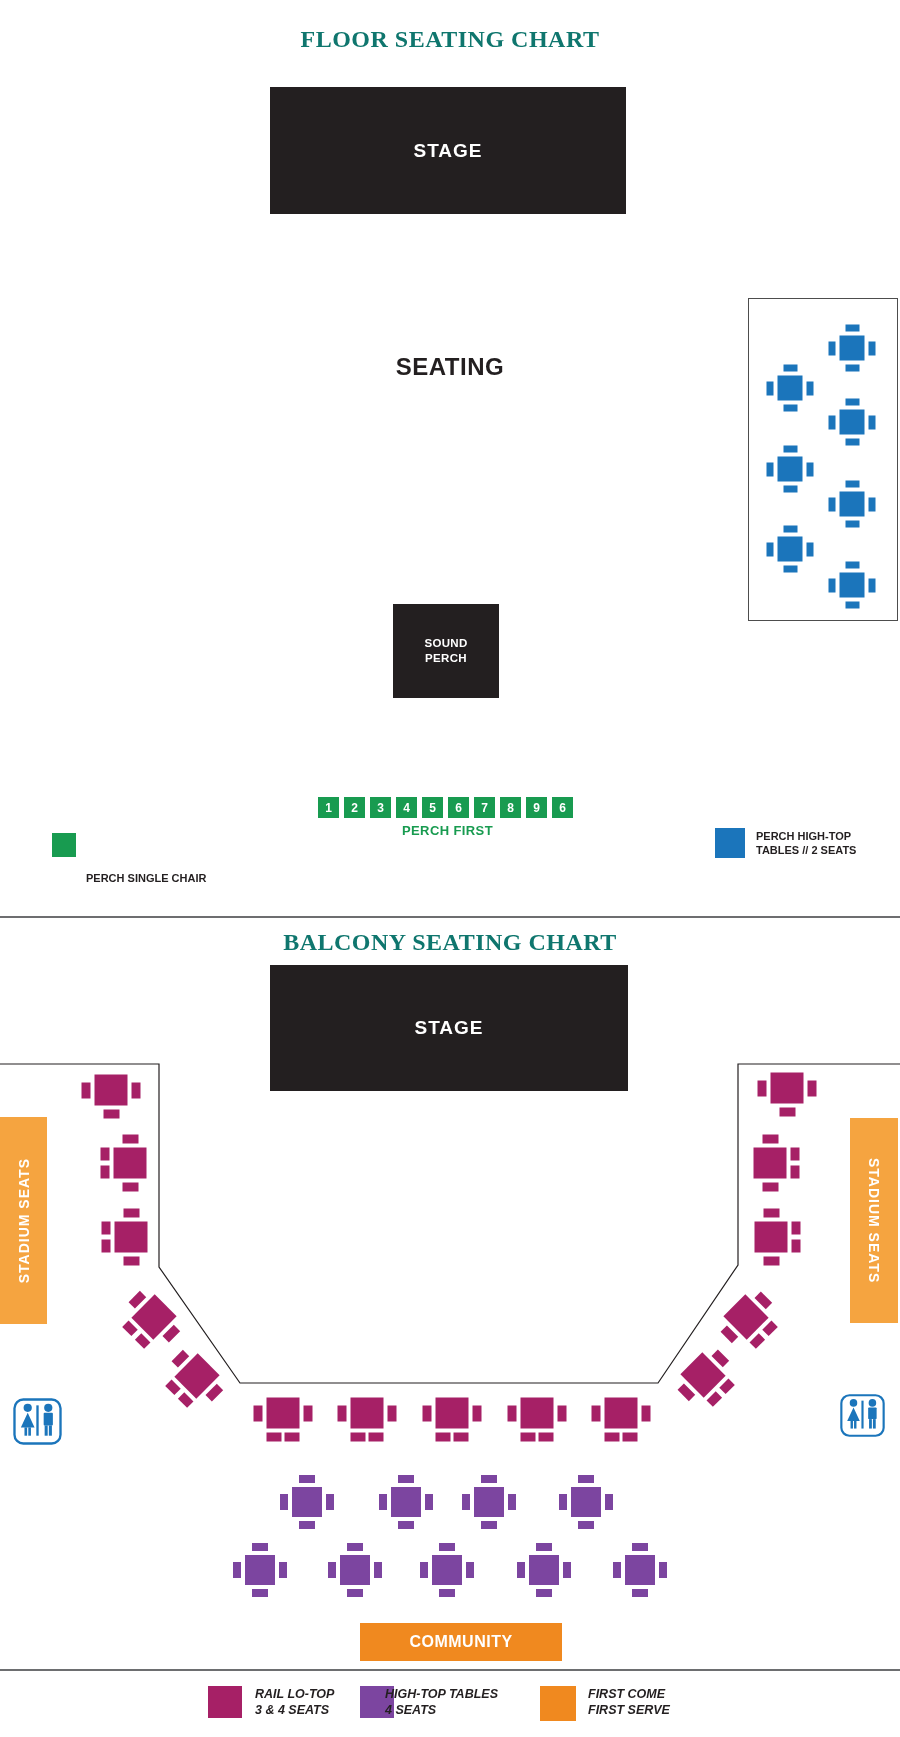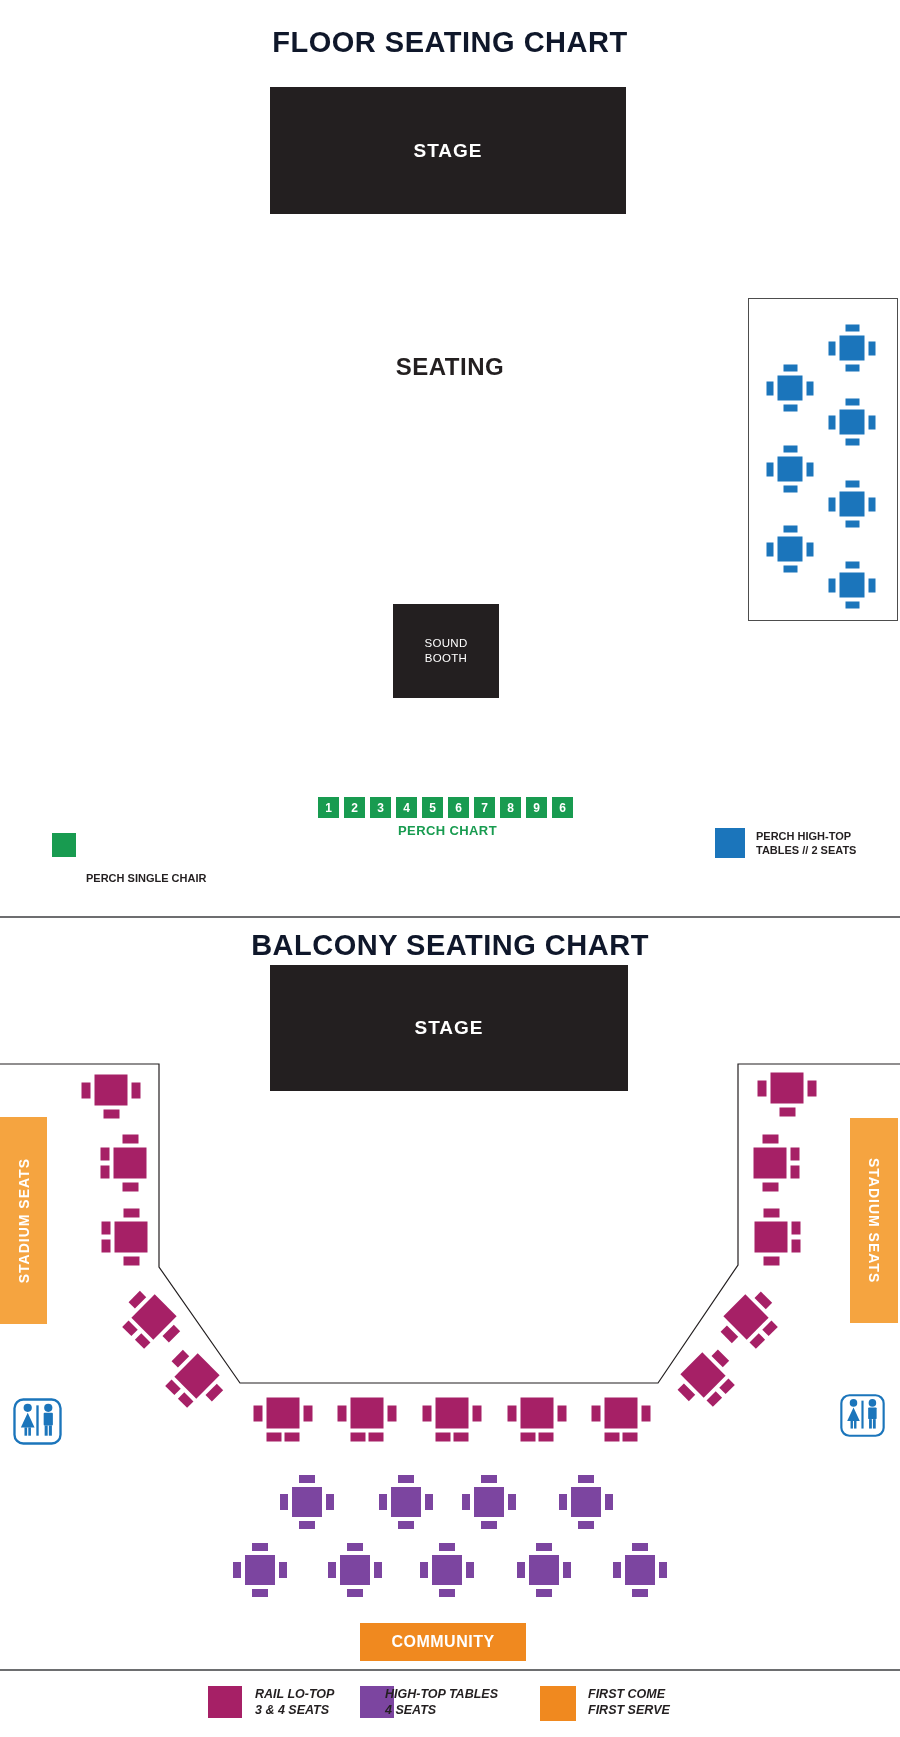--- a/index.html
+++ b/index.html
@@ -2,31 +2,31 @@
 <html style="--c-stage: #231f20; --c-green: #189b50; --c-blue: #1b75bb; --c-magenta: #a62066; --c-purple: #7c45a0; --c-orange-stadium: #f5a440; --c-orange-accent: #f0891f;"><head>
 <meta charset="utf-8">
 <style>
   html,body{margin:0;padding:0;background:#fff;}
   body{font-family:"Liberation Sans","DejaVu Sans",sans-serif;}
   #canvas{position:relative;width:900px;height:1737px;background:#fff;overflow:hidden;}
 
   .abs{position:absolute;}
   .ctr{left:0;right:0;text-align:center;}
 
-  .section-title{font-size:29px;font-weight:700;color:#0f172a;letter-spacing:.5px;}
+  .section-title{font-size:24px;font-weight:700;color:#0f766e;letter-spacing:.5px;font-family:Liberation Serif, serif;}
 
   .stage{background:var(--c-stage);color:#fff;display:flex;align-items:center;justify-content:center;}
   .stage-label{font-size:19px;font-weight:700;letter-spacing:1px;}
 
   .standing-label{font-size:24px;font-weight:700;color:#231f20;letter-spacing:.5px;}
 
   .hightop-box{border:1px solid #4d4d4d;background:#fff;}
 
   .sound-booth{background:var(--c-stage);color:#fff;display:flex;flex-direction:column;
-    align-items:center;justify-content:center;font-size:11.5px;font-weight:400;line-height:1.3;letter-spacing:.3px;}
+    align-items:center;justify-content:center;font-size:11.5px;font-weight:700;line-height:1.3;letter-spacing:.3px;}
 
   
   .stable{position:absolute;}
   .chair{position:absolute;}
 
   .tbl-blue{width:25px;height:25px;background:var(--c-blue);}
   .tbl-blue .chair{background:var(--c-blue);}
   .tbl-blue .ch-t{width:14px;height:7px;left:50%;margin-left:-7px;top:-11px;}
   .tbl-blue .ch-b{width:14px;height:7px;left:50%;margin-left:-7px;bottom:-11px;}
   .tbl-blue .ch-l{width:7px;height:14px;top:50%;margin-top:-7px;left:-11px;}
@@ -128,36 +128,36 @@
       <div class="stable tbl-blue" style="left: 852px; top: 585px; transform: translate(-50%, -50%) rotate(0deg);">
         <span class="chair ch-t"></span>
         <span class="chair ch-b"></span>
         <span class="chair ch-l"></span>
         <span class="chair ch-r"></span>
       </div>
     </div>
 
   <div class="abs sound-booth" style="left:393px;top:604px;width:106px;height:94px;">
     <span>SOUND</span>
-    <span>BOOTH</span>
+    <span>PERCH</span>
   </div>
 
   <div class="abs perch-row" style="left:318px;top:797px;">
       <span class="perch-chair">1</span>
       <span class="perch-chair">2</span>
       <span class="perch-chair">3</span>
       <span class="perch-chair">4</span>
       <span class="perch-chair">5</span>
       <span class="perch-chair">6</span>
       <span class="perch-chair">7</span>
       <span class="perch-chair">8</span>
       <span class="perch-chair">9</span>
       <span class="perch-chair">6</span>
     </div>
-  <div class="abs perch-label" style="left:318px;top:823px;width:259px;text-align:center;">PERCH CHART</div>
+  <div class="abs perch-label" style="left:318px;top:823px;width:259px;text-align:center;">PERCH FIRST</div>
 
   <div class="abs legend-swatch" style="left:52px;top:833px;width:24px;height:24px;background:var(--c-green);"></div>
   <div class="abs legend-text" style="left:86px;top:872px;">PERCH SINGLE CHAIR</div>
 
   <div class="abs legend-swatch" style="left:715px;top:828px;width:30px;height:30px;background:var(--c-blue);"></div>
   <div class="abs legend-text" style="left:756px;top:830px;">
     <div>PERCH HIGH-TOP</div>
     <div>TABLES // 2 SEATS</div>
   </div>
 
@@ -345,21 +345,21 @@
         <span class="chair ch-r"></span>
       </div>
       <div class="stable tbl-pur" style="left: 640px; top: 1570px; transform: translate(-50%, -50%) rotate(0deg);">
         <span class="chair ch-t"></span>
         <span class="chair ch-b"></span>
         <span class="chair ch-l"></span>
         <span class="chair ch-r"></span>
       </div>
     </div>
 
-  <div class="abs community-bar" style="left:360px;top:1623px;width:166px;height:38px;">
+  <div class="abs community-bar" style="left:360px;top:1623px;width:202px;height:38px;">
     <span>COMMUNITY</span>
   </div>
 
   <div class="abs divider" style="top:1669px;height:2px;"></div>
 
   <div class="abs legend-swatch" style="left:208px;top:1686px;width:34px;height:32px;background:var(--c-magenta);"></div>
   <div class="abs legend-text-lg" style="left:255px;top:1686px;">
     <div>RAIL LO-TOP</div>
     <div>3 &amp; 4 SEATS</div>
   </div>

